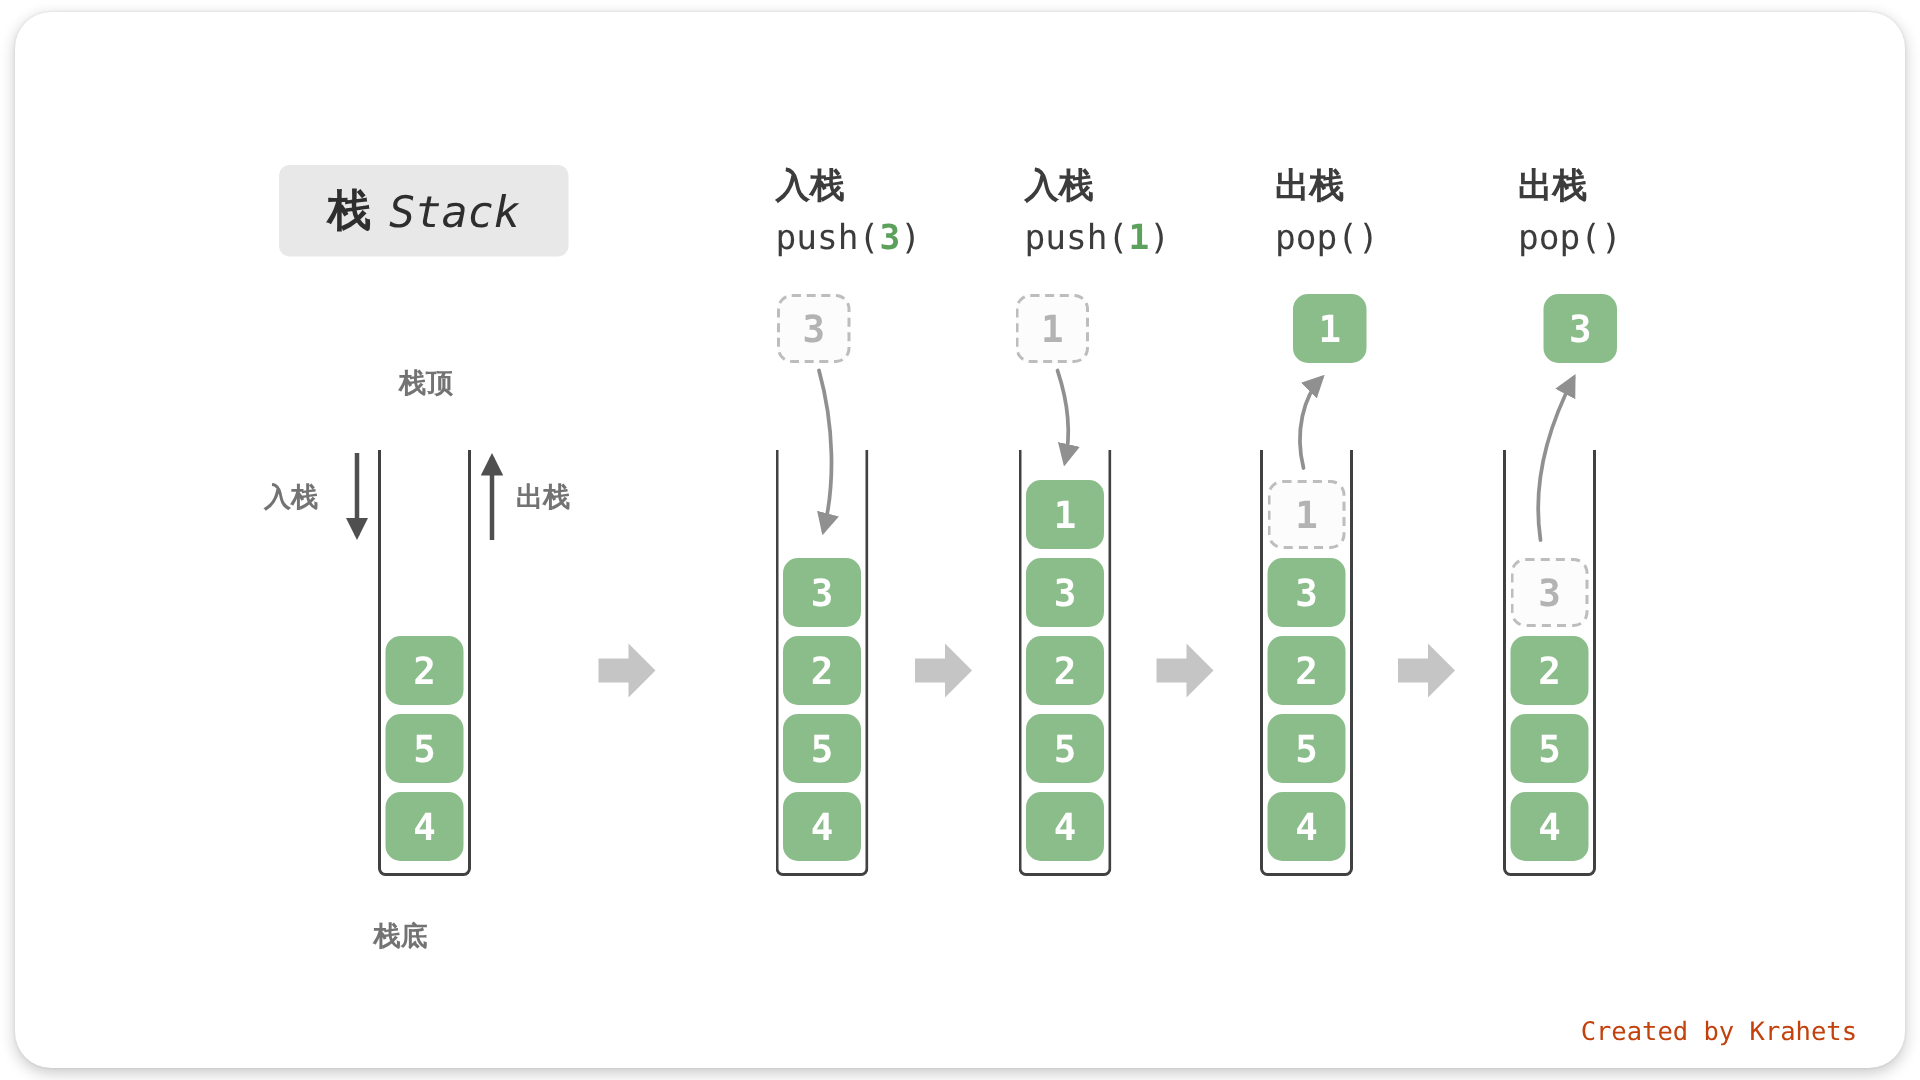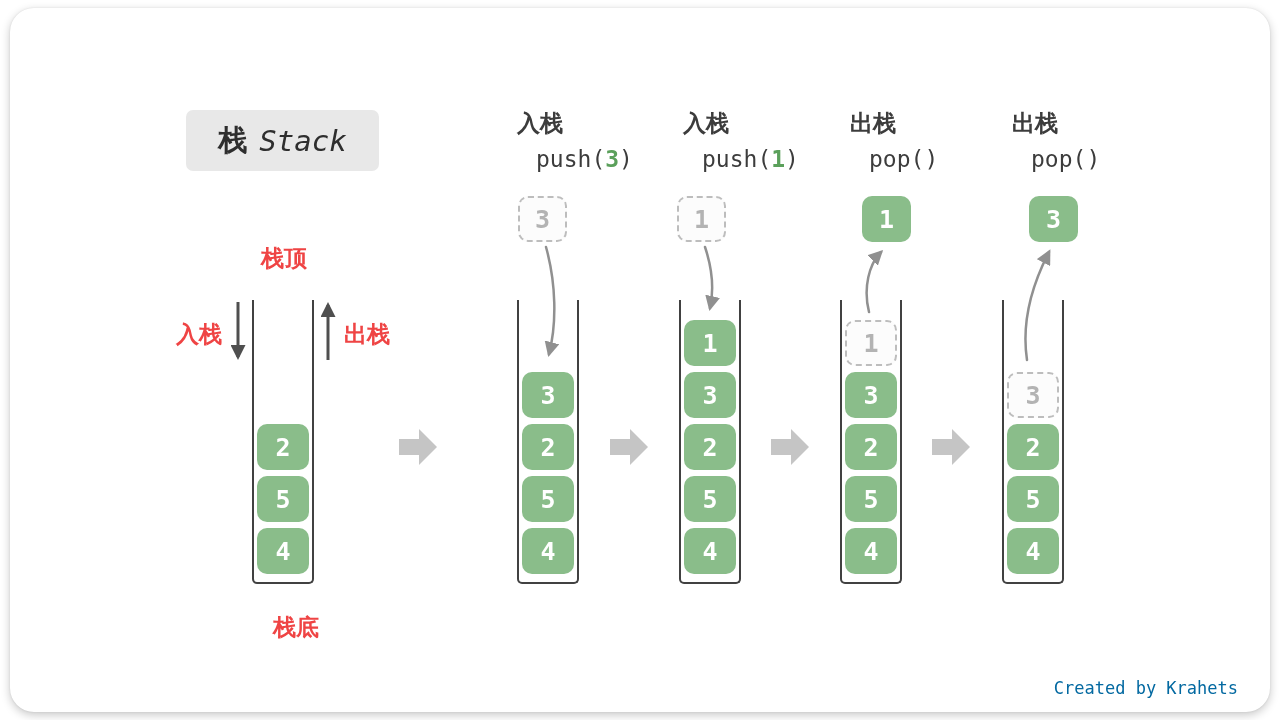--- a/index.html
+++ b/index.html
@@ -10,44 +10,44 @@
   .overlay { position:absolute; left:0; top:0; width:1280px; height:720px; pointer-events:none; }
 
   .badge { position:absolute; left:186px; top:110px; width:193px; height:61px; background:#E8E8E8;
            border-radius:7px; display:flex; align-items:center; justify-content:center; gap:12px;
            font-size:29px; color:#2E2E2E; }
   .badge .zh { font-weight:bold; }
   .badge .en { font-family:"DejaVu Sans Mono","Liberation Mono",monospace;font-style:italic; }
 
   .op { position:absolute; top:106px; }
   .op-zh { font-size:23px; font-weight:bold; color:#3C3C3C; line-height:34px; }
-  .op-code { font-family:"DejaVu Sans Mono","Liberation Mono",monospace; font-size:23px; color:#3C3C3C; line-height:38px;margin-left:19px; }
+  .op-code { font-family:"DejaVu Sans Mono","Liberation Mono",monospace; font-size:23px; color:#3C3C3C; line-height:38px; }
   .op-code .arg { color:#5BA05B; font-weight:bold; }
 
-  .sidelabel { position:absolute; font-size:23px; font-weight:bold; color:#ef4444; }
+  .sidelabel { position:absolute; font-size:18px; font-weight:bold; color:#737373; }
   .lbl-top    { left:249px; top:243px; width:70px; text-align:center; }
-  .lbl-bottom { left:249px; top:612px; width:70px; text-align:right;font-family:Liberation Mono, monospace; }
+  .lbl-bottom { left:249px; top:612px; width:70px; text-align:left;font-family:Liberation Mono, monospace; }
   .lbl-push   { left:176px; top:319px; }
   .lbl-pop    { left:344px; top:319px; }
 
   .container { position:absolute; top:300px; width:62px; height:284px; box-sizing:border-box;
                border:2px solid #414141; border-top:none; border-radius:0 0 5px 5px; background:transparent; }
   .k1 { left:252px; } .k2 { left:517px; } .k3 { left:679px; } .k4 { left:840px; } .k5 { left:1002px; }
 
   .cell { position:absolute; width:52px; height:46px; border-radius:10px; background:#8ABD8A; color:#ffffff;
           font-family:"DejaVu Sans Mono","Liberation Mono",monospace; font-size:25px; font-weight:bold;
           display:flex; align-items:center; justify-content:center; box-sizing:border-box; }
   .ghost { background:#FCFCFC; border:2px dashed #BDBDBD; color:#B3B3B3; }
   .c1 { left:257px; } .c2 { left:522px; } .c3 { left:684px; } .c4 { left:845px; } .c5 { left:1007px; }
   .s0 { top:528px; } .s1 { top:476px; } .s2 { top:424px; } .s3 { top:372px; } .s4 { top:320px; }
   .float { top:196px; width:49px; }
   .f2 { left:518px; } .f3 { left:677px; } .f4 { left:862px; } .f5 { left:1029px; }
 
   .watermark { position:absolute; right:42px; bottom:22px; font-family:"DejaVu Sans Mono","Liberation Mono",monospace;
-               font-size:17px; color:#0369a1; }
+               font-size:17px; color:#c2410c; }
 </style>
 </head>
 <body>
 
 <div class="canvas">
   <div class="card"></div>
 
   <svg class="overlay" viewBox="0 0 1280 720">
     <defs>
       <marker id="mgray" viewBox="0 0 10 10" refX="8" refY="5" markerWidth="6" markerHeight="6" orient="auto">

